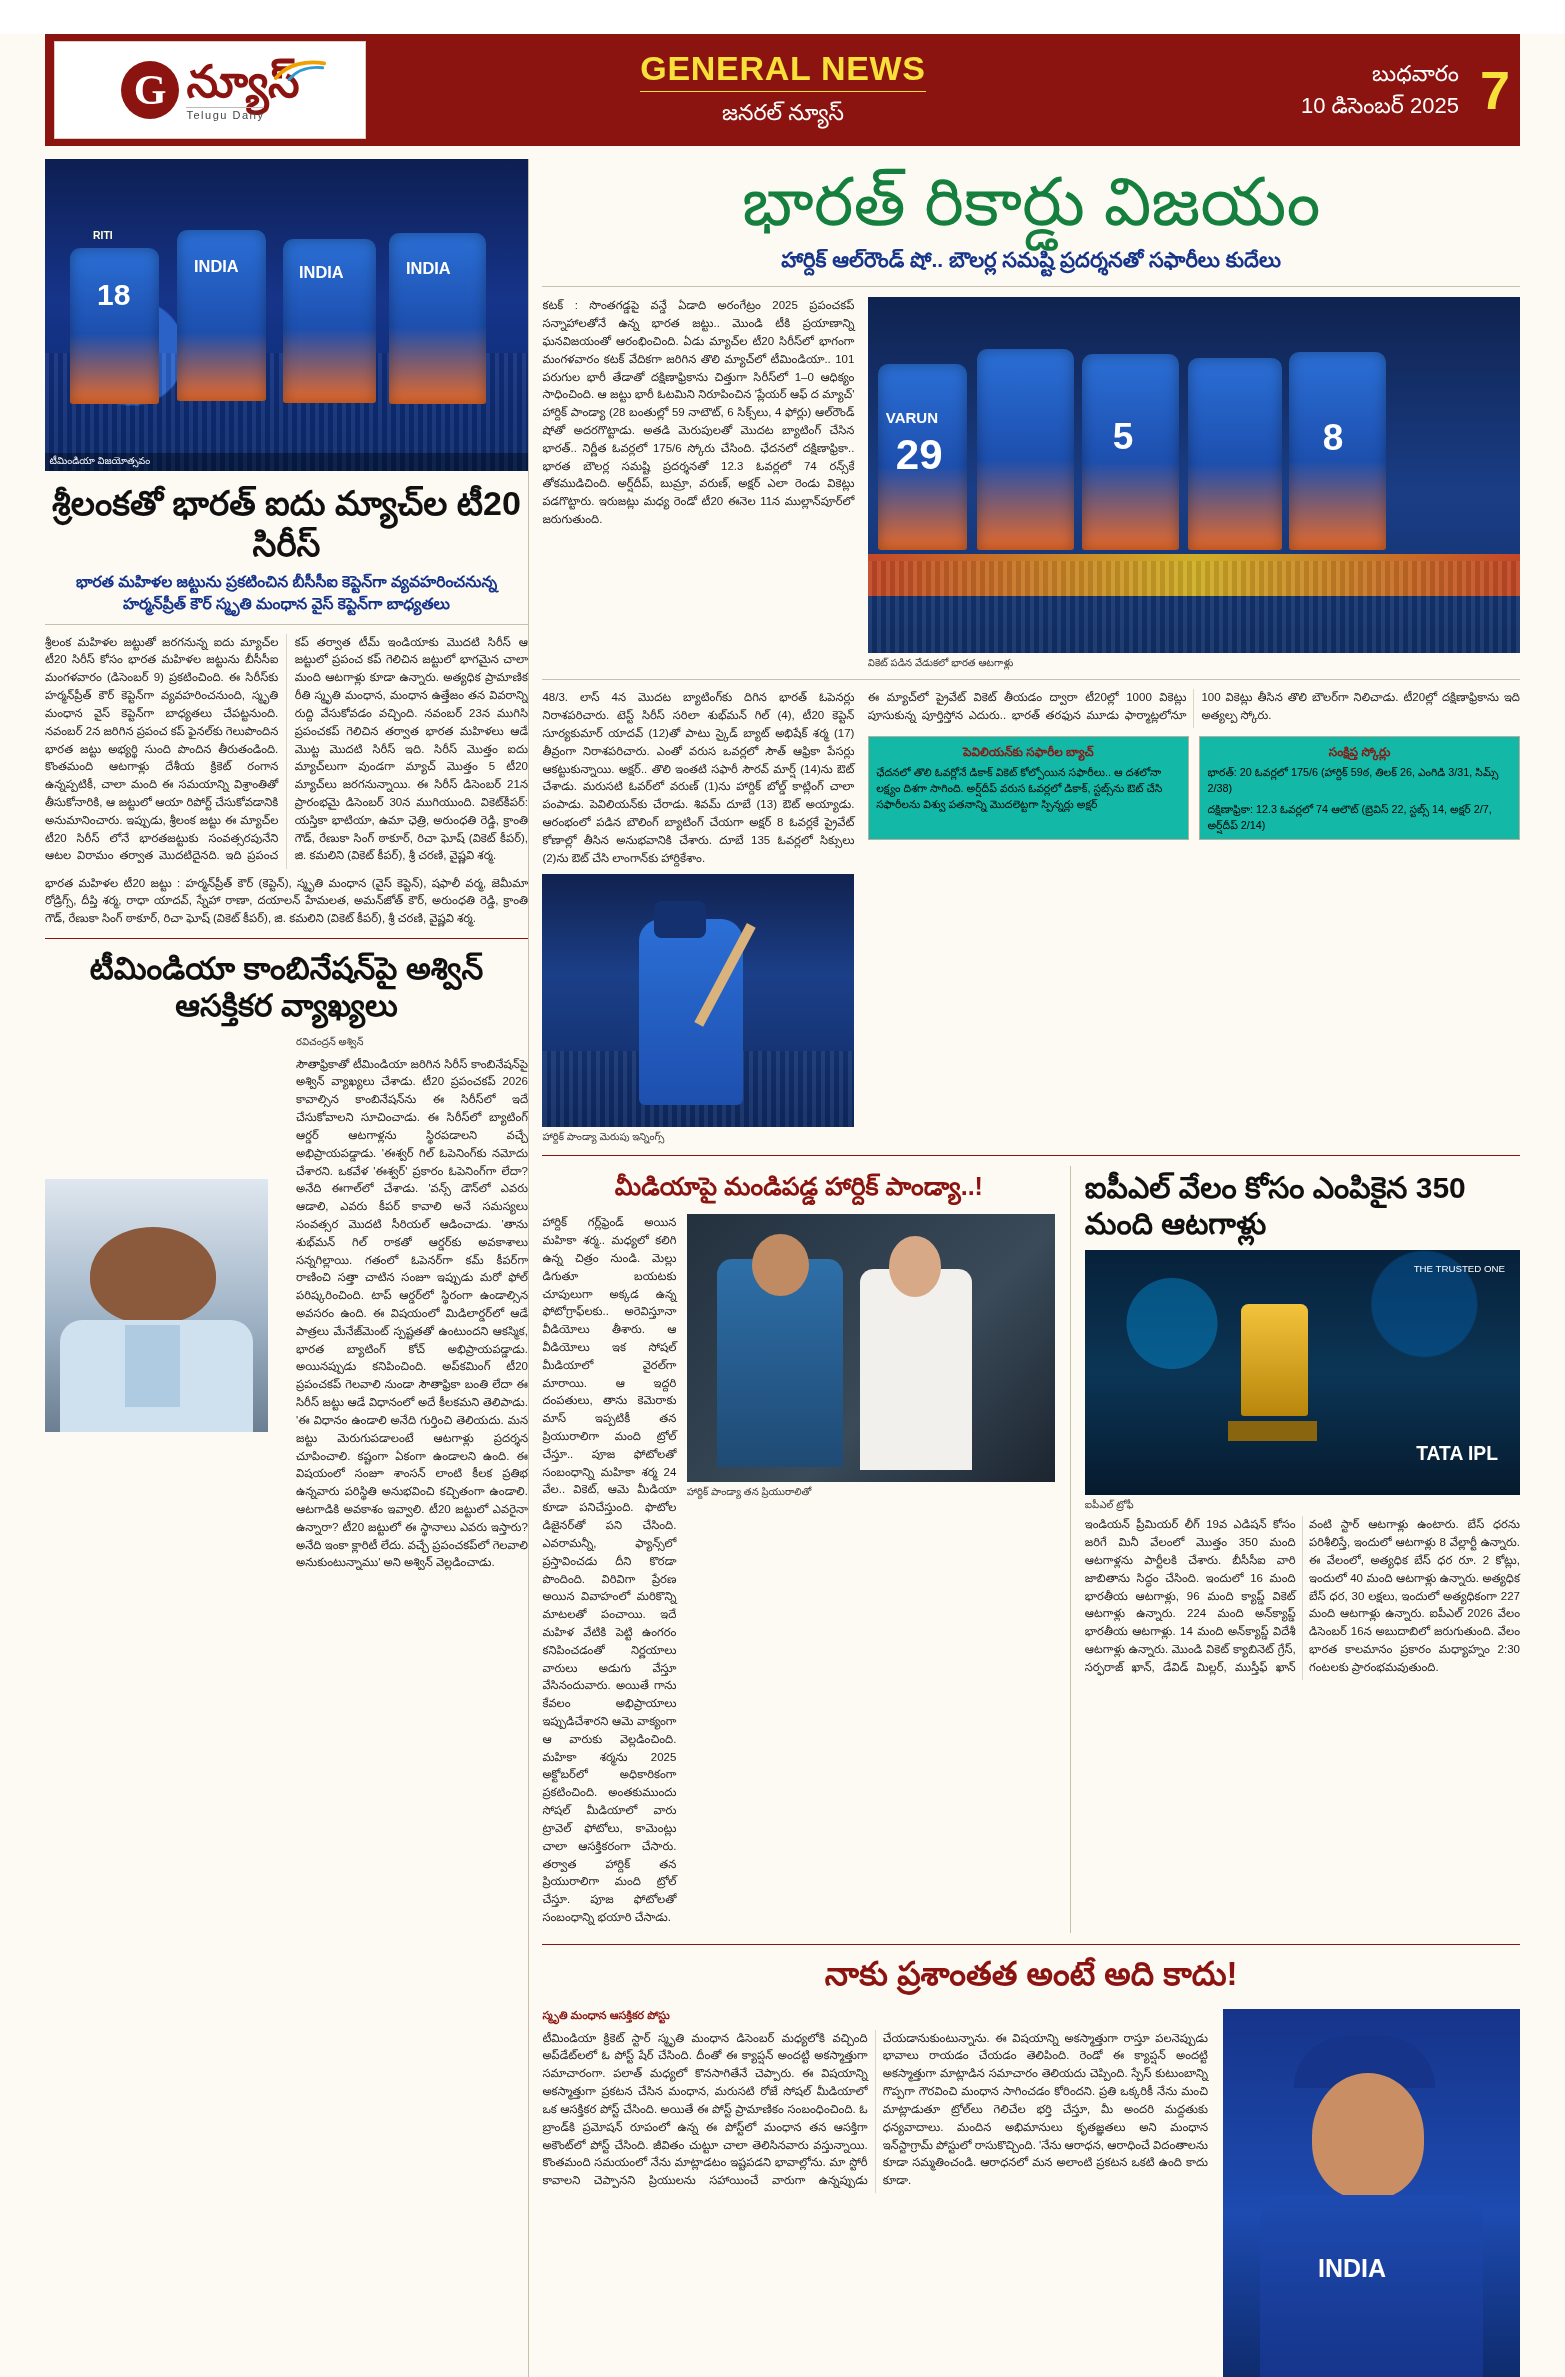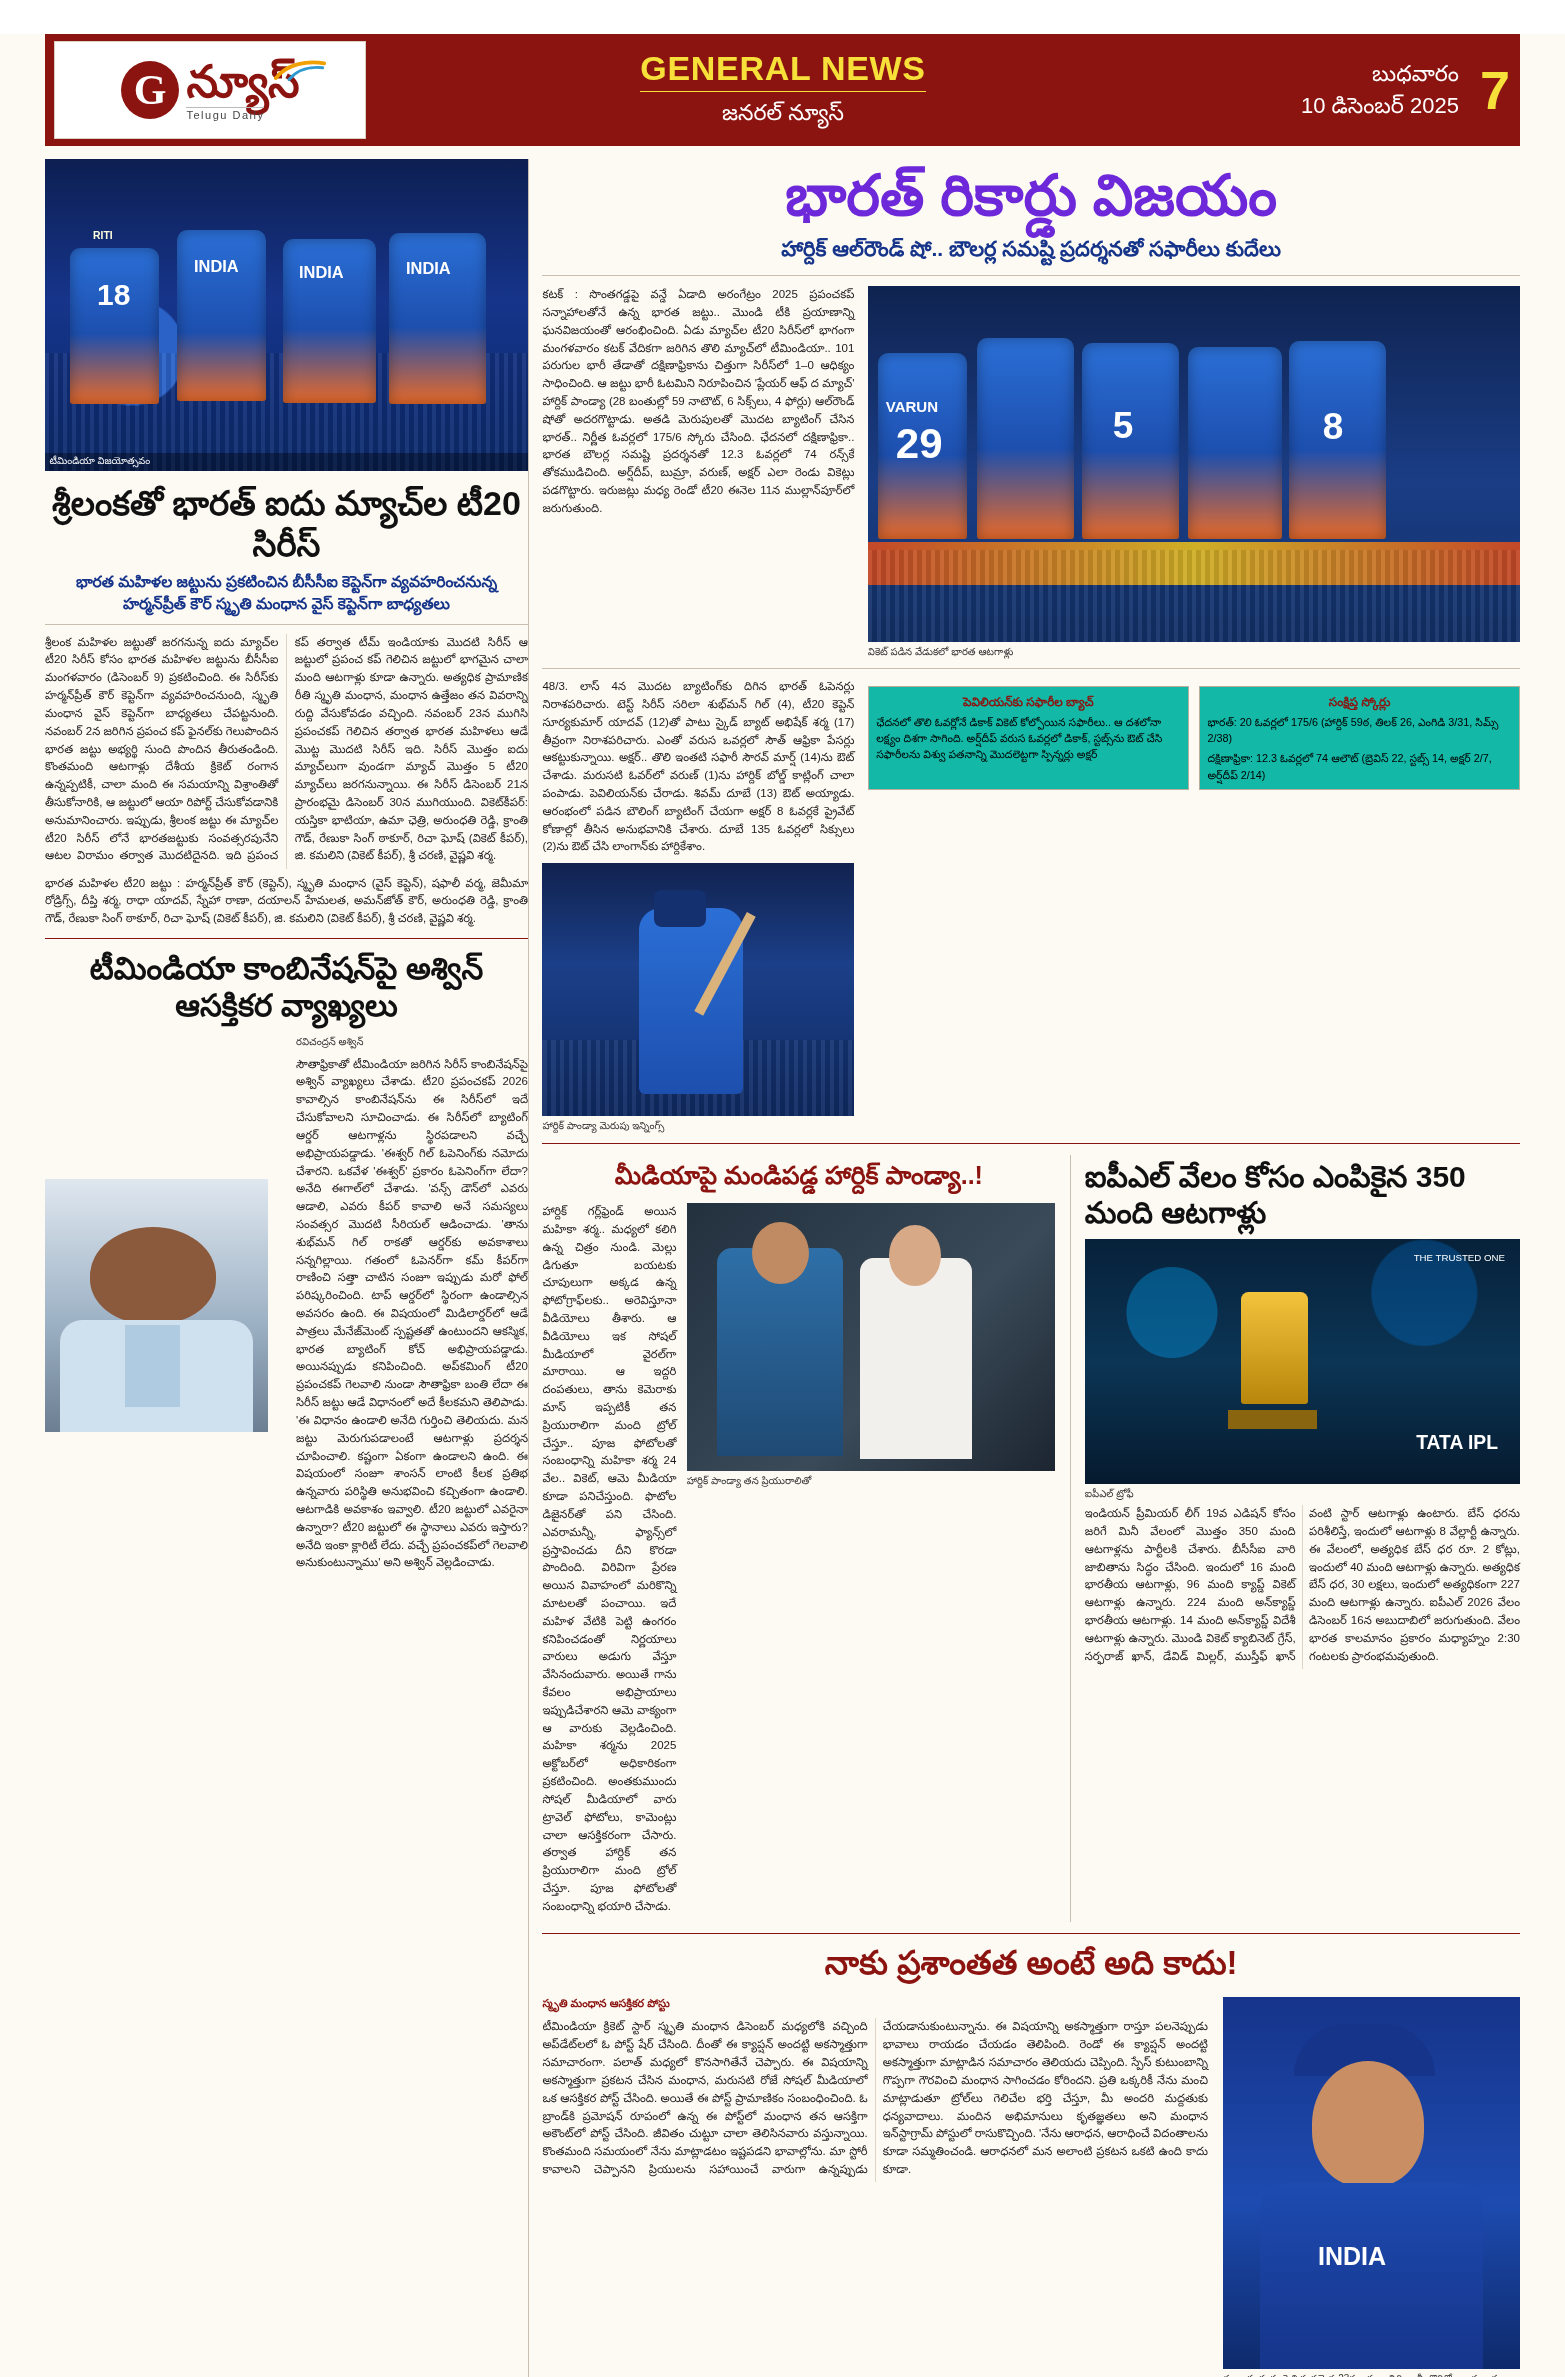--- a/index.html
+++ b/index.html
@@ -113,26 +113,26 @@
       linear-gradient(180deg,#0d1f52 0%, #16348a 45%, #0b2a6b 100%);
   }
   .jersey {
     position:absolute; border-radius: 10.4px 10.4px 3px 3px;
     background: linear-gradient(180deg,#2b6fd6 0%, #1d4fae 55%, #e86a2a 100%);
     box-shadow: inset 0 0 13.4px rgba(0,0,0,.35);
   }
   .jnum { position:absolute; color:#fff; font-weight:bold; font-family:"Liberation Sans",sans-serif; }
 
   h1.lead {
-    color: #6d28d9;
-    font-size: 57px;
+    color: #15803d;
+    font-size: 67px;
     line-height: 1.12;
     text-align: center;
     margin: 4.5px 0 9px 0;
-    font-weight: bold;
+    font-weight: normal;
   }
   h2.sub {
     color: #16348a;
     font-size: 21px;
     text-align:center;
     margin: 0 0 10.4px 0;
     font-weight: bold;
     border-bottom: 0.7px solid #c9bfae;
     padding-bottom: 9px;
   }
@@ -334,20 +334,23 @@
           <div class="ph ph-bat" style="margin-top:6px">
             <div class="crowd" style="height:30%"></div>
             <div class="figure" style="left:97px; top:45px; width:104px; height:186px; background:linear-gradient(180deg,#2b6fd6,#1d4fae);"></div>
             <div style="position:absolute; left:112px; top:27px; width:52px; height:37px; background:#14306f; border-radius:7.4px;"></div>
             <div style="position:absolute; left:178px; top:45px; width:10.4px; height:112px; background:#d9b27c; transform:rotate(28deg);"></div>
           </div>
           <div class="caption-te">హార్దిక్ పాండ్యా మెరుపు ఇన్నింగ్స్</div>
         </div>
 
         <div style="flex:1;">
+          <div class="body-te" style="column-count:2; column-gap:15px; column-rule:0.7px solid #ded5c6;">
+            <p>ఈ మ్యాచ్‌లో ప్రైవేట్ వికెట్ తీయడం ద్వారా టీ20ల్లో 1000 వికెట్లు పూసుకున్న పూర్తిస్తోన ఎదురు.. భారత్ తరఫున మూడు ఫార్మాట్లలోనూ 100 వికెట్లు తీసిన తొలి బౌలర్‌గా నిలిచాడు. టీ20ల్లో దక్షిణాఫ్రికాను ఇది అత్యల్ప స్కోరు.</p>
+          </div>
 
           <div style="display:flex; gap:10.4px; margin-top:7.4px;">
             <div class="statbox" style="flex:1">
               <div class="bt">పెవిలియన్‌కు సఫారీల బ్యాచ్</div>
               <div>ఛేదనలో తొలి ఓవర్లోనే డికాక్ వికెట్ కోల్పోయిన సఫారీలు.. ఆ దశలోనా లక్ష్యం దిశగా సాగింది. అర్ష్‌దీప్ వరుస ఓవర్లలో డికాక్, స్టబ్స్‌ను ఔట్ చేసి సఫారీలను విశ్వు పతనాన్ని మొదలెట్టగా స్పిన్నర్లు అక్షర్</div>
             </div>
             <div class="statbox" style="flex:1">
               <div class="bt">సంక్షిప్త స్కోర్లు</div>
               <div>భారత్: 20 ఓవర్లలో 175/6 (హార్దిక్ 59ఠ, తిలక్ 26, ఎంగిడి 3/31, సిమ్స్ 2/38)</div>
               <div style="height:4.5px"></div>

